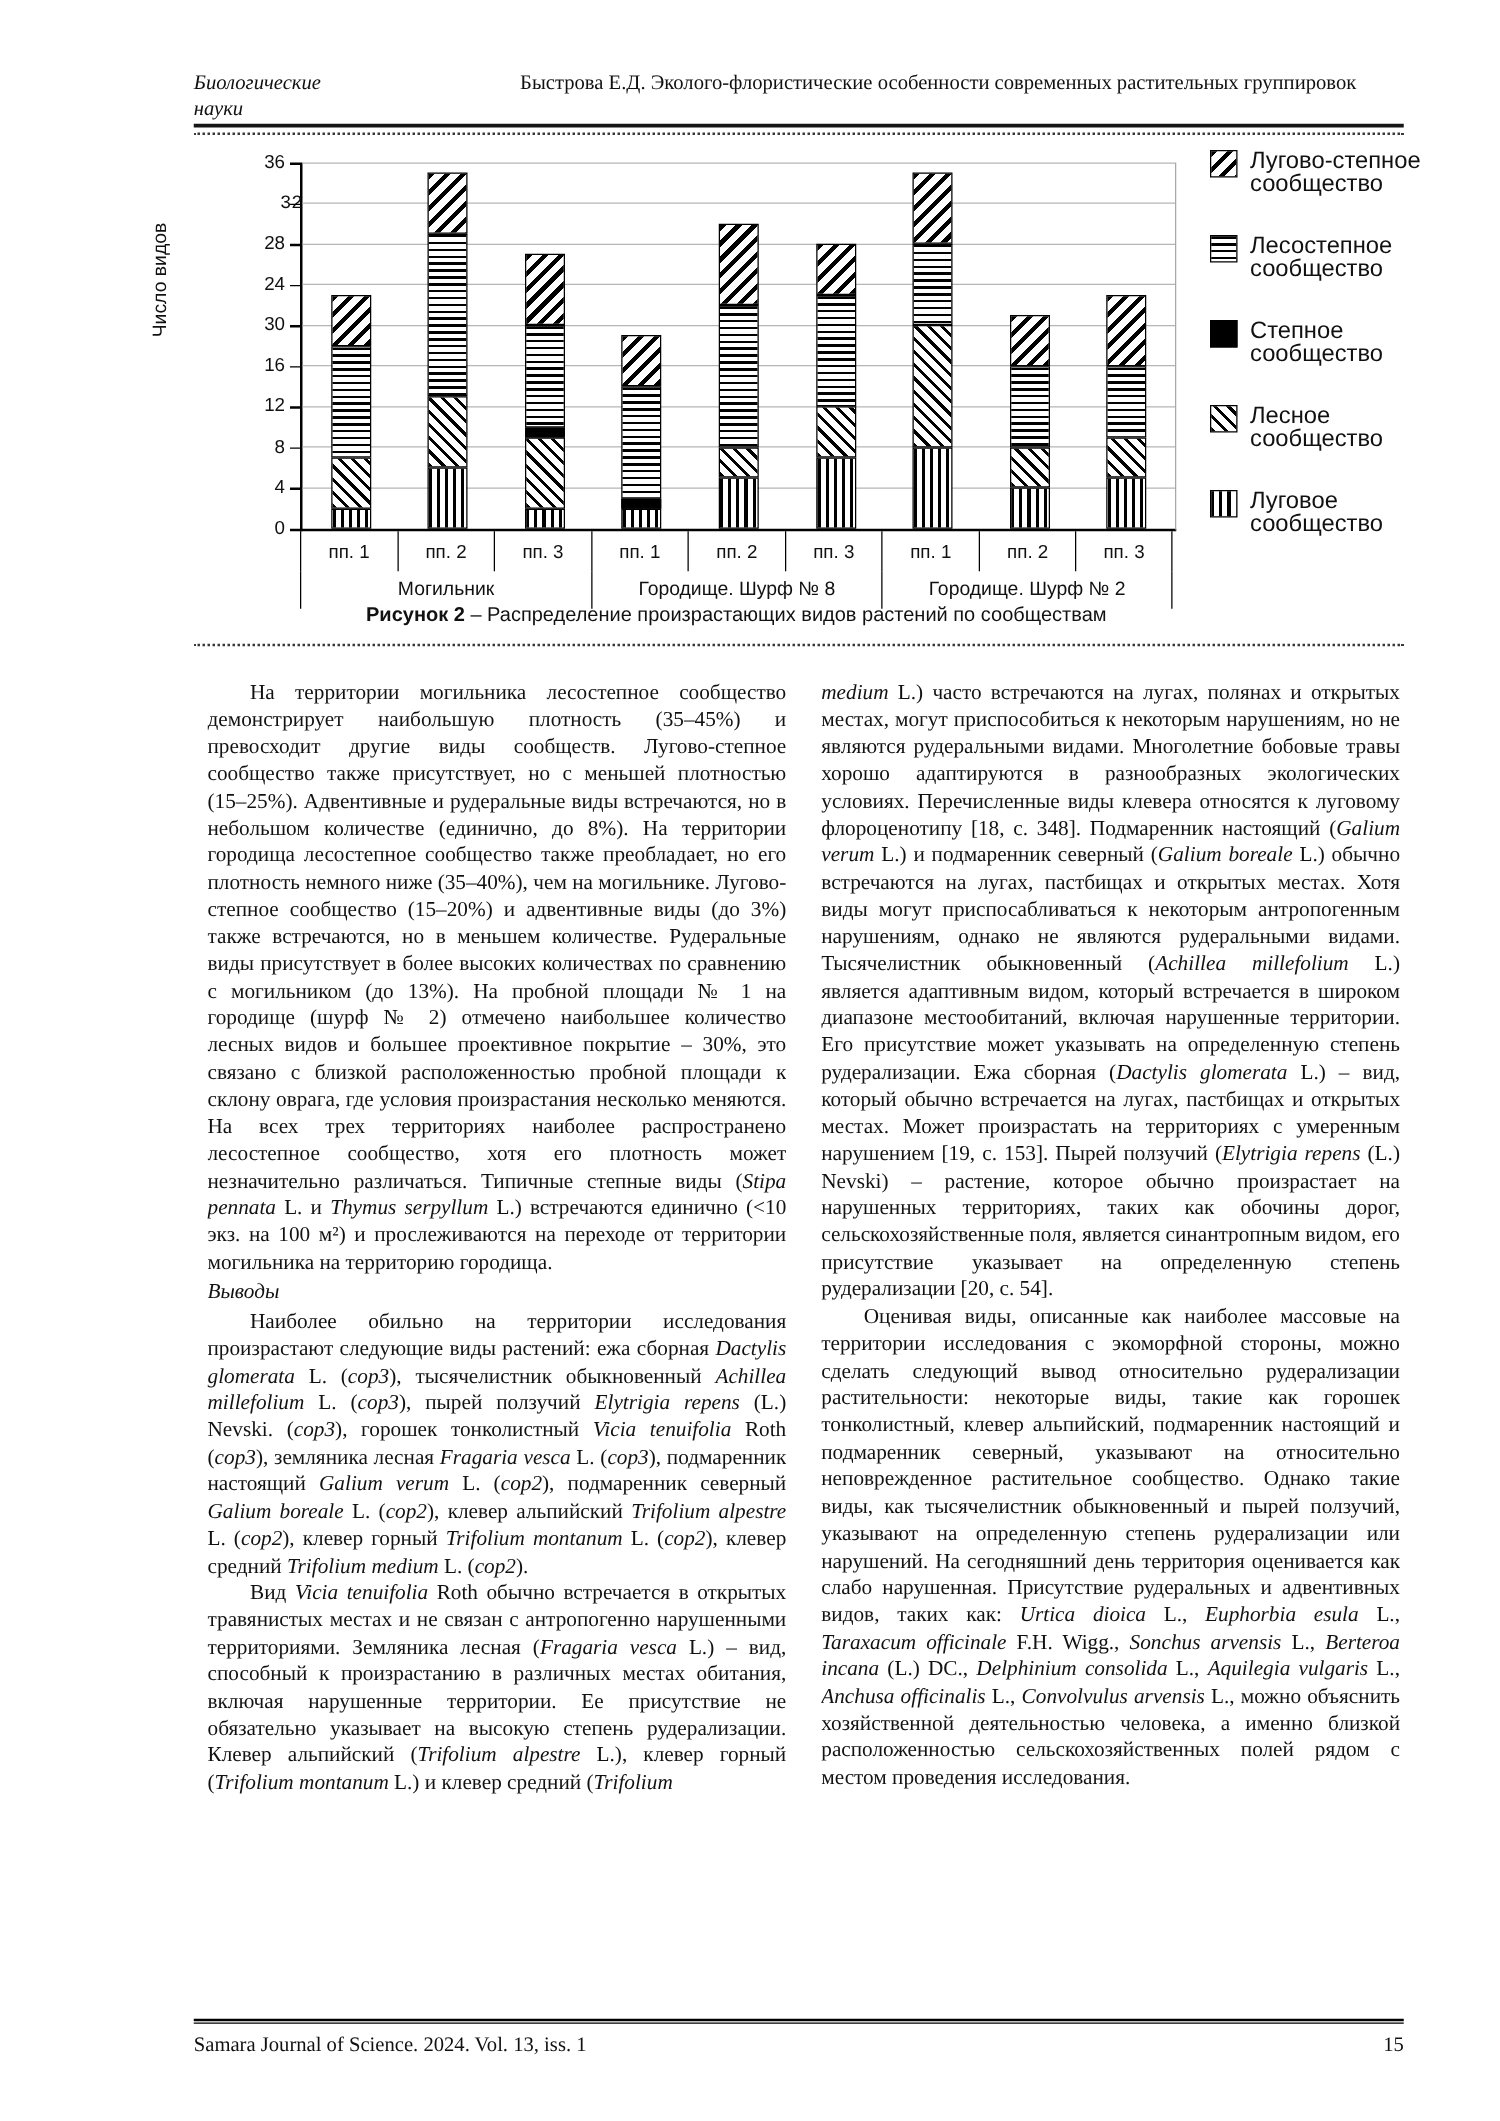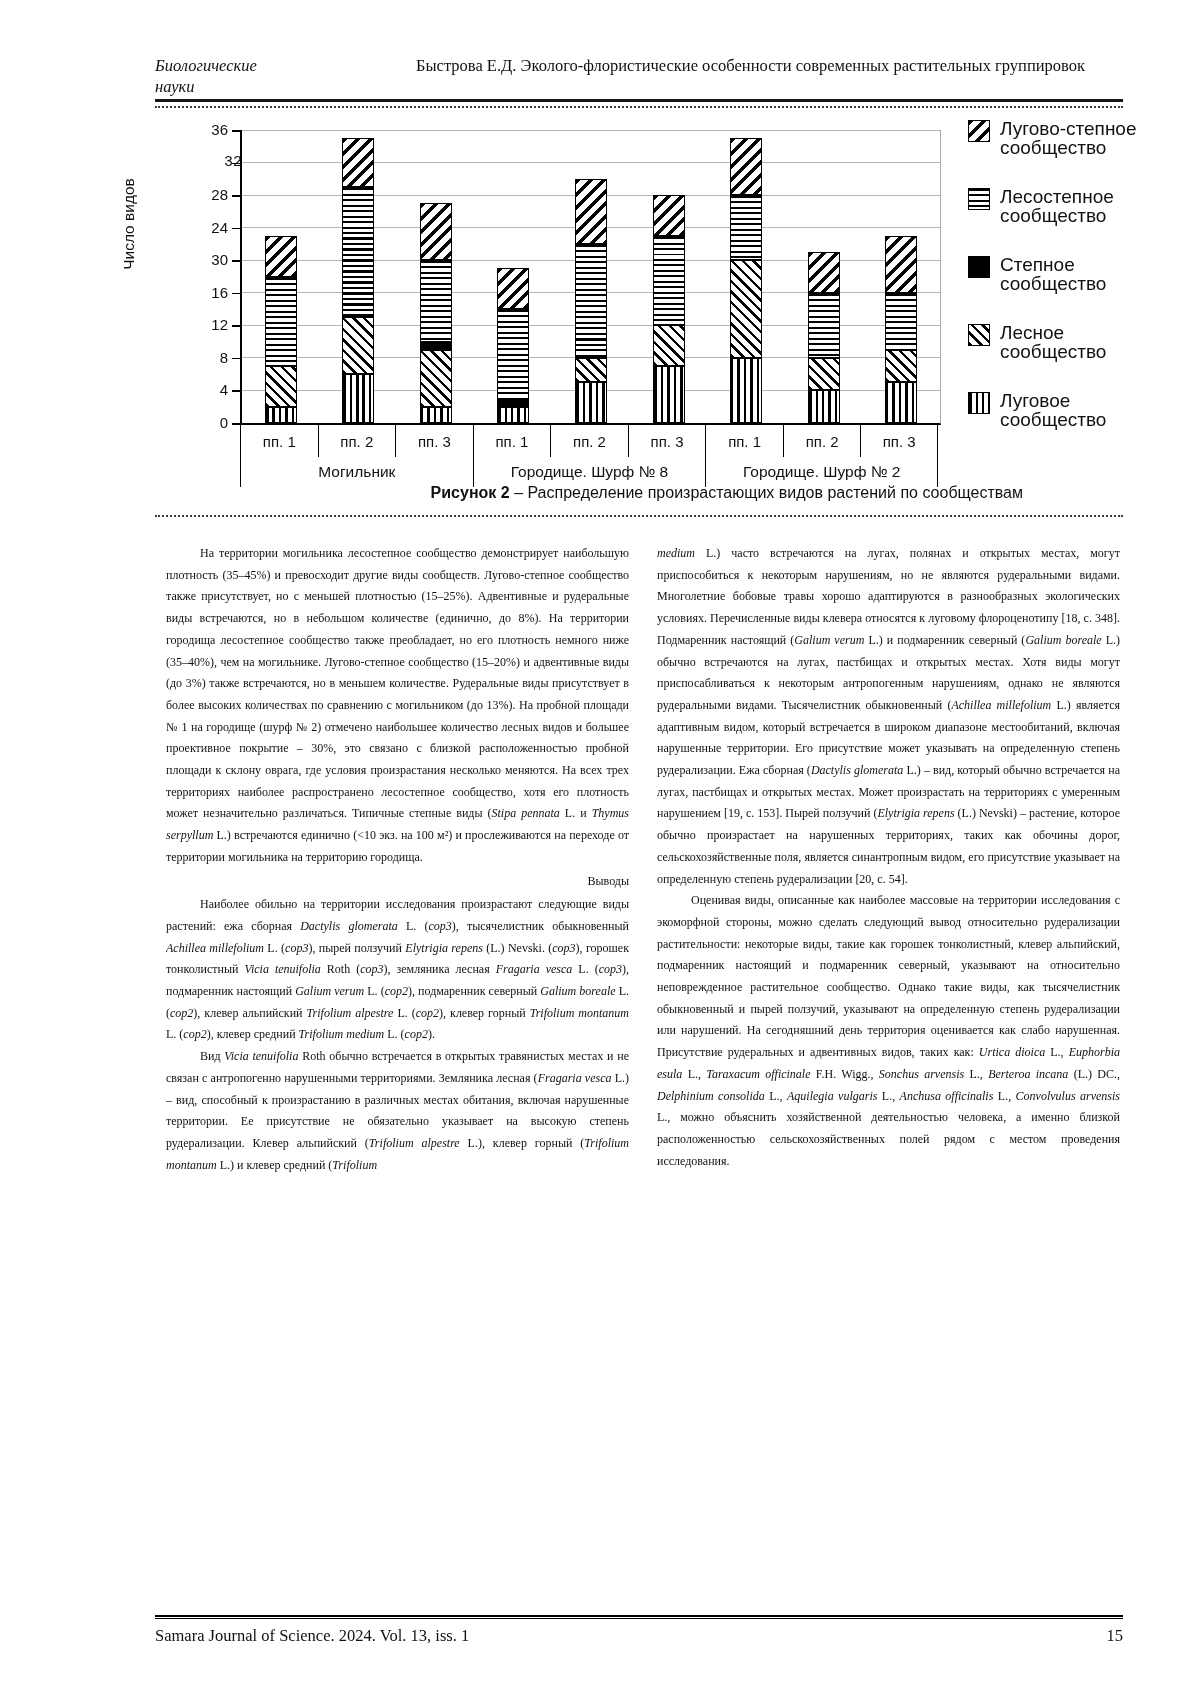--- a/index.html
+++ b/index.html
@@ -34,33 +34,33 @@
   .legend-swatch{position:absolute;width:22px;height:22px;border:1.2px solid #000;box-sizing:border-box;}
   .legend-label{position:absolute;left:32px;top:-1px;width:150px;font-size:19px;line-height:19px;}
 
   .pat-slash{background-image:repeating-linear-gradient(135deg,#000 0 3.5px,#fff 3.5px 9px);}
   .pat-backslash{background-image:repeating-linear-gradient(45deg,#000 0 2.5px,#fff 2.5px 7.5px);}
   .pat-horizontal{background-image:repeating-linear-gradient(180deg,#000 0 2px,#fff 2px 5.5px);}
   .pat-vertical{background-image:repeating-linear-gradient(90deg,#000 0 2.5px,#fff 2.5px 6.5px);}
   .pat-solid{background:#000;}
 
   
-  .fig-caption{position:absolute;left:155px;top:484px;width:868px;text-align:right;
+  .fig-caption{position:absolute;left:155px;top:484px;width:868px;text-align:center;
                font-family:"Liberation Sans","DejaVu Sans",sans-serif;font-size:16px;}
   .fig-caption b{font-weight:bold;}
   .sep-dotted{position:absolute;left:155px;top:515px;width:968px;border-top:2px dotted #3a3a3a;}
 
   
   .col{position:absolute;top:543px;width:463px;height:1070px;overflow:hidden;
-       font-size:12px;line-height:21.7px;text-align:justify;}
+       font-size:17px;line-height:21.7px;text-align:justify;}
   .col.left{left:166px;}
   .col.right{left:657px;}
   .col p{margin:0;}
   .col p.indent{text-indent:34px;}
-  .col .subhead{text-align:right;margin:2px 0;}
+  .col .subhead{text-align:left;font-style:italic;margin:2px 0;}
 
   
   .footer-rule{position:absolute;left:155px;top:1615px;width:968px;height:4px;
                border-top:2px solid #000;border-bottom:1px solid #000;box-sizing:border-box;}
   .footer{position:absolute;left:155px;top:1626px;width:968px;display:flex;
           justify-content:space-between;font-size:16.5px;}
 </style>
 </head>
 <body>
 

